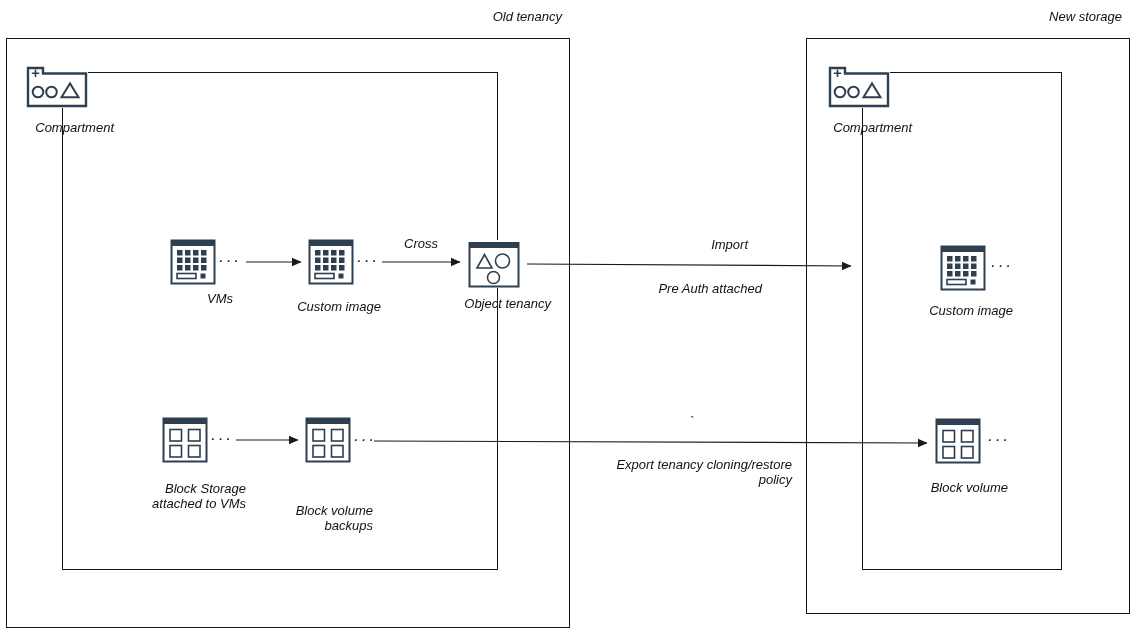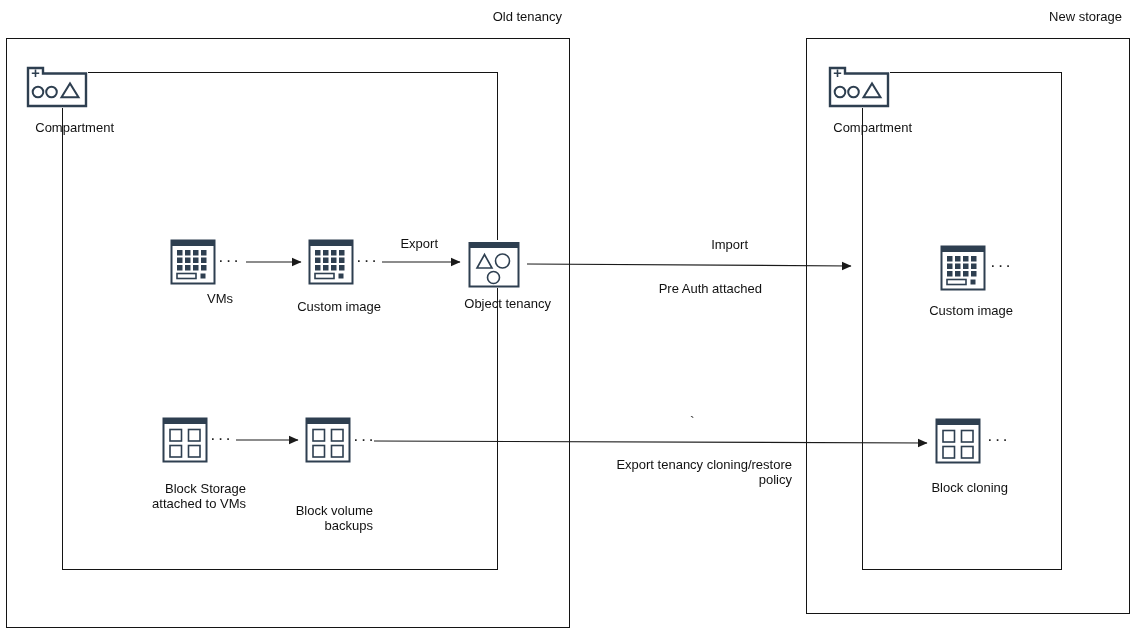--- a/index.html
+++ b/index.html
@@ -4,21 +4,21 @@
 <style>
   :root{
     --icon-color:#2e3f50;
     --line-color:#1a1a1a;
     --border-color:#141414;
     --bg:#ffffff;
   }
   html,body{margin:0;padding:0;background:#fafafa;}
   .canvas{
     position:relative;width:1136px;height:632px;background:var(--bg);
-    font-family:"Liberation Sans", sans-serif;color:#111;overflow:hidden;
+    font-family:"Liberation Sans", sans-serif;color:#111;overflow:hidden;font-style:italic;
   }
   .tenancy-box{position:absolute;border:1px solid var(--border-color);background:transparent;}
   .compartment-box{position:absolute;border:1px solid var(--border-color);background:transparent;}
   .lbl{position:absolute;font-size:13px;line-height:15px;color:#111;text-align:right;white-space:pre-line;}
   .lbl.right{text-align:right;white-space:nowrap;}
   .dots{position:absolute;font-size:17px;line-height:16px;letter-spacing:2px;color:#222;}
   .stray{position:absolute;font-size:14px;color:#333;}
   .icon{position:absolute;display:block;}
   .icon .bg{fill:#fff;stroke:none;}
   .icon .st{fill:none;stroke:var(--icon-color);stroke-width:2;stroke-linejoin:miter;}
@@ -115,21 +115,21 @@
         <rect x="15" y="26" width="5.5" height="5.5"></rect>
         <rect x="23" y="26" width="5.5" height="5.5"></rect>
         <rect x="31" y="26" width="5.5" height="5.5"></rect>
     </g>
     <rect class="st-thin" x="7" y="34.5" width="19" height="5"></rect>
     <rect class="fl" x="30.5" y="34.5" width="5" height="5"></rect>
   </svg>
   <div class="lbl" style="left:281px;top:299px;width:100px;">Custom image</div>
   <div class="dots" style="left:356px;top:253px;">···</div>
 
-  <div class="lbl" style="left:378px;top:236px;width:60px;">Export</div>
+  <div class="lbl" style="left:378px;top:236px;width:60px;">Cross</div>
 
   <svg class="icon" style="left:468px;top:240px;" width="52" height="48" viewBox="0 0 52 48">
     <rect class="bg" x="0" y="0" width="52" height="48"></rect>
     <rect class="st" x="1.5" y="3" width="49" height="43.5"></rect>
     <rect class="fl" x="1.5" y="3" width="49" height="5"></rect>
     <path class="st-thin" d="M9 28 L16.5 14.5 L24 28 Z"></path>
     <circle class="st-thin" cx="34.5" cy="21" r="7"></circle>
     <circle class="st-thin" cx="25.5" cy="37.5" r="6"></circle>
   </svg>
   <div class="lbl" style="left:441px;top:296px;width:110px;">Object tenancy</div>
@@ -196,16 +196,16 @@
     <rect class="bg" x="0" y="0" width="46" height="46"></rect>
     <rect class="st" x="1.5" y="1.5" width="43" height="43"></rect>
     <rect class="fl" x="1.5" y="1.5" width="43" height="5.5"></rect>
     <g class="st-thin">
       <rect x="8" y="12.5" width="11.5" height="11.5"></rect>
       <rect x="26.5" y="12.5" width="11.5" height="11.5"></rect>
       <rect x="8" y="28.5" width="11.5" height="11.5"></rect>
       <rect x="26.5" y="28.5" width="11.5" height="11.5"></rect>
     </g>
   </svg>
-  <div class="lbl" style="left:908px;top:480px;width:100px;">Block cloning</div>
+  <div class="lbl" style="left:908px;top:480px;width:100px;">Block volume</div>
   <div class="dots" style="left:987px;top:432px;">···</div>
 
 </div>
 
 </body></html>

